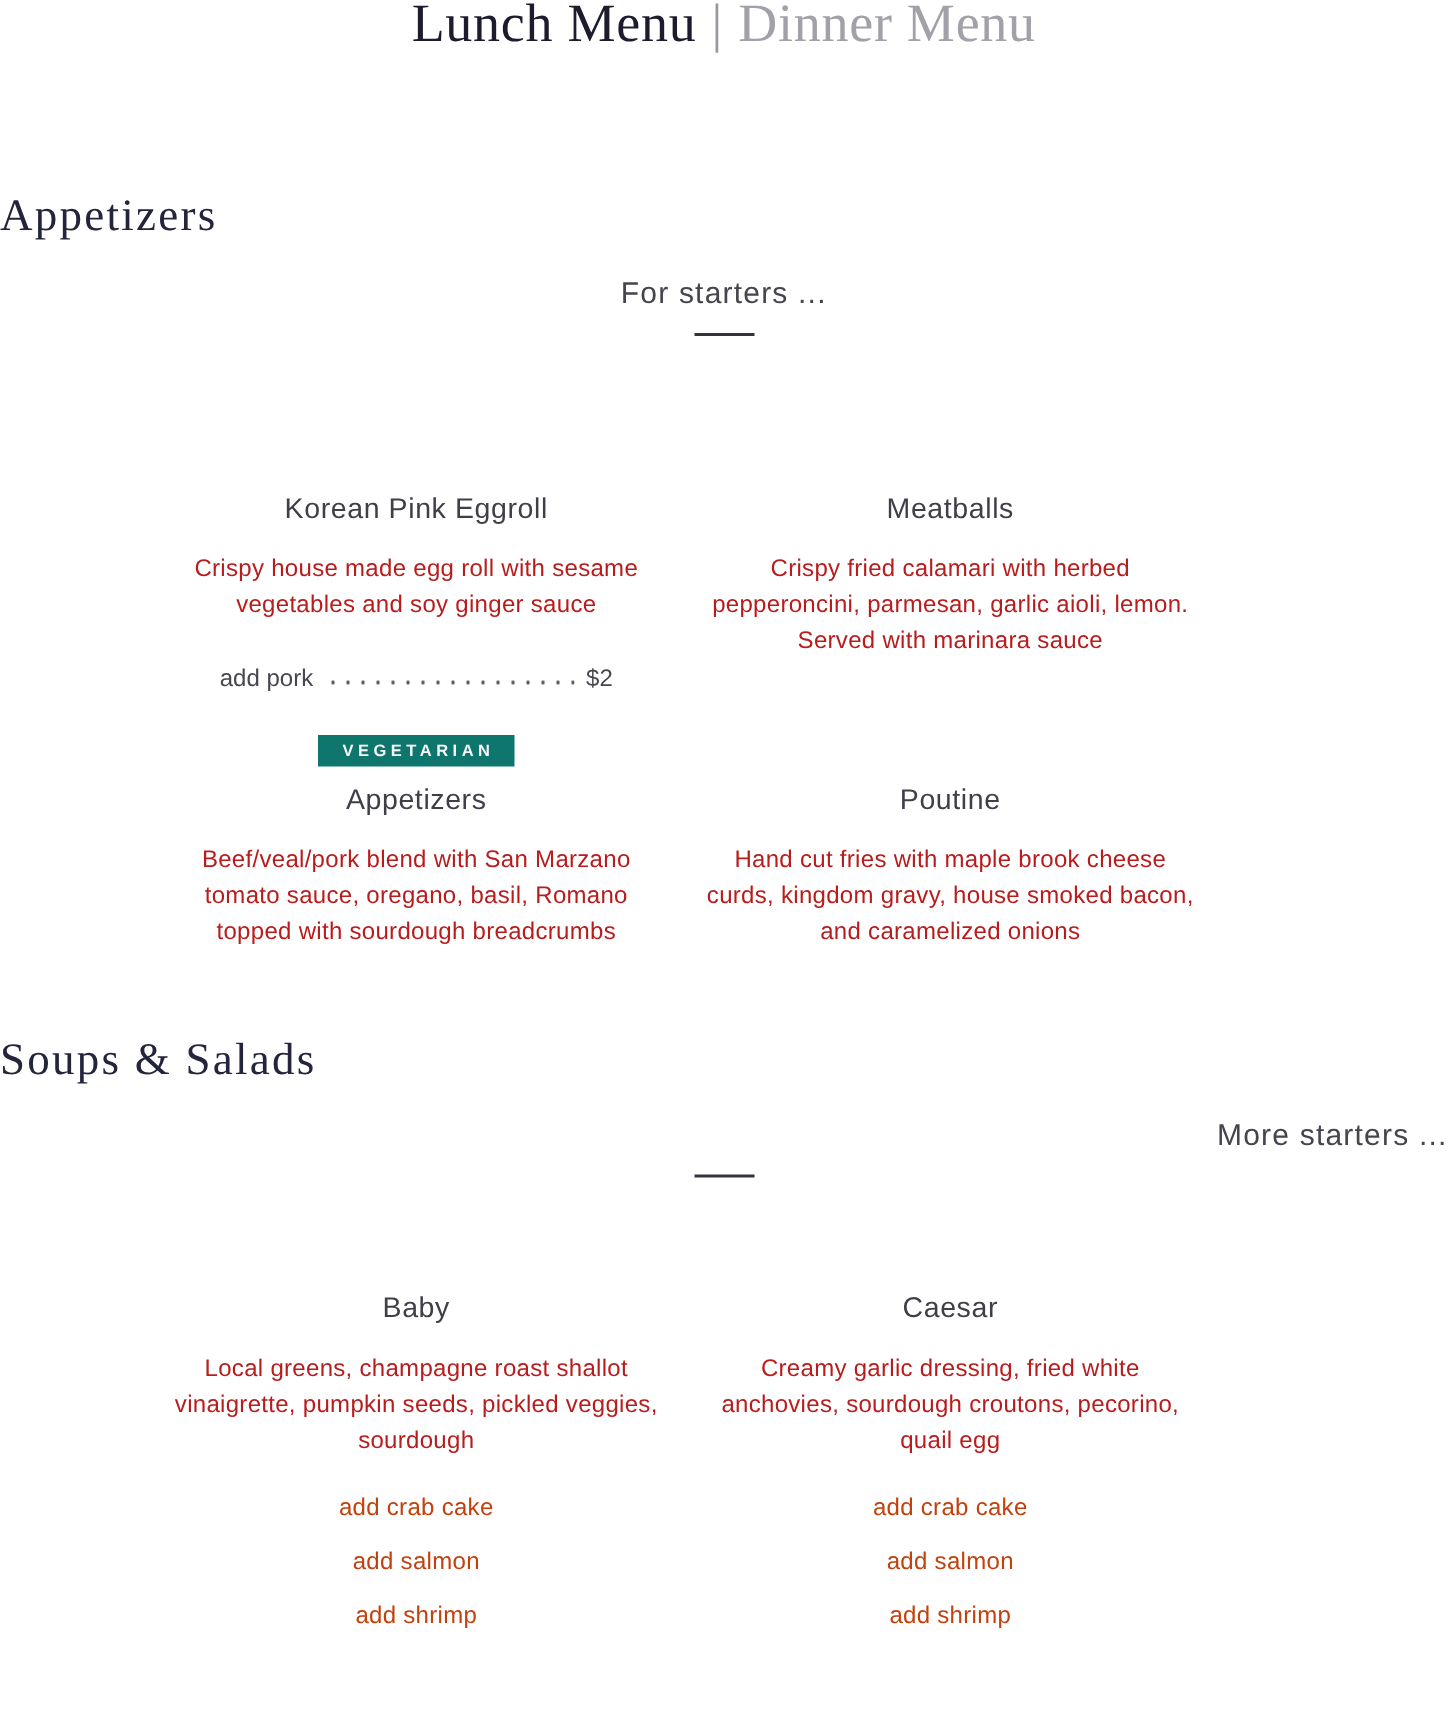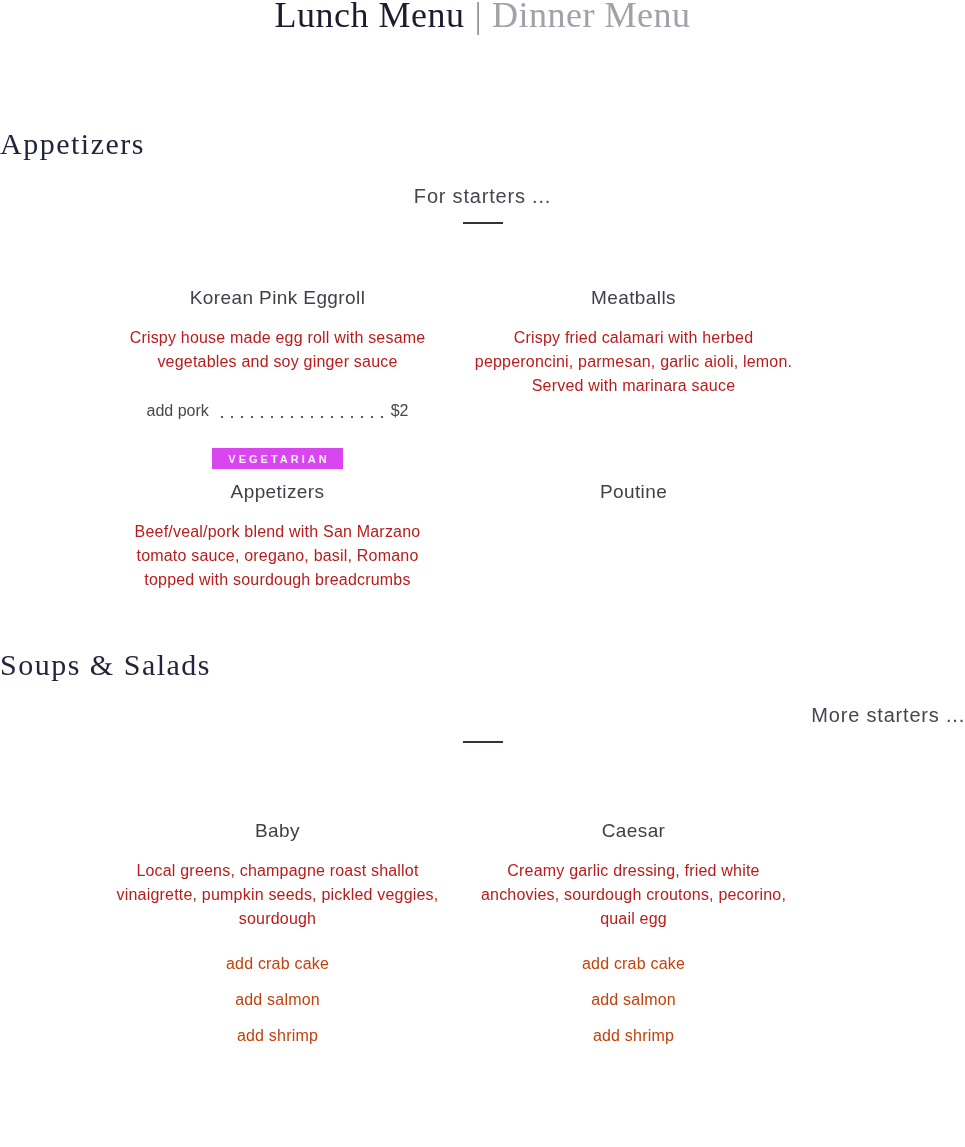--- a/index.html
+++ b/index.html
@@ -52,21 +52,21 @@
 
   .divider {
     width: 40px; height: 2px;
     background: #33333d;
     margin: 17px auto 0;
   }
 
   
   .grid {
     width: 755px;
-    margin: 62px auto 0;
+    margin: 104px auto 0;
     display: grid;
     grid-template-columns: 345px 345px;
     column-gap: 65px;
     row-gap: 64px;
     gap: 11px;
   }
   #sec2 .grid { margin-top: 76px; }
 
   .item { text-align: center; }
 
@@ -84,21 +84,21 @@
     line-height: 24px;
     color: #b91c1c;
     letter-spacing: 0.2px;
     margin: 16px auto 0;
     white-space: pre-line;
   }
 
   
   .addon-priced {
     display: flex;
-    align-items: flex-end;
+    align-items: flex-start;
     width: 262px;
     margin: 28px auto 0;
     font-size: 16px;
     line-height: 18px;
     color: #47474f;
   }
   .addon-label, .addon-price { white-space: nowrap; }
   .leader {
     flex: 1;
     height: 14px;
@@ -106,21 +106,21 @@
     background-image: radial-gradient(circle, #55555e 1.1px, transparent 1.4px);
     background-size: 10px 4px;
     background-repeat: repeat-x;
     background-position: left bottom 1px;
   }
 
   
   .badge {
     display: inline-block;
     margin-top: 28px;
-    background: #d946ef;
+    background: #0f766e;
     color: #f6f6f8;
     font-size: 11px;
     font-weight: 700;
     letter-spacing: 3px;
     padding: 5px 13px 4px 16px;
   }
 
   
   .addon-plain {
     font-size: 16px;
@@ -167,20 +167,23 @@
 
     <article class="item">
       <h3 class="item-name">Appetizers</h3>
       <p class="item-desc">Beef/veal/pork blend with San Marzano
 tomato sauce, oregano, basil, Romano
 topped with sourdough breadcrumbs</p>
     </article>
 
     <article class="item">
       <h3 class="item-name">Poutine</h3>
+      <p class="item-desc">Hand cut fries with maple brook cheese
+curds, kingdom gravy, house smoked bacon,
+and caramelized onions</p>
     </article>
   </div>
 </section>
 
 <section id="sec2">
   <h2 class="section-title">Soups &amp; Salads</h2>
   <p class="section-subtitle">More starters ...</p>
   <div class="divider"></div>
 
   <div class="grid">

